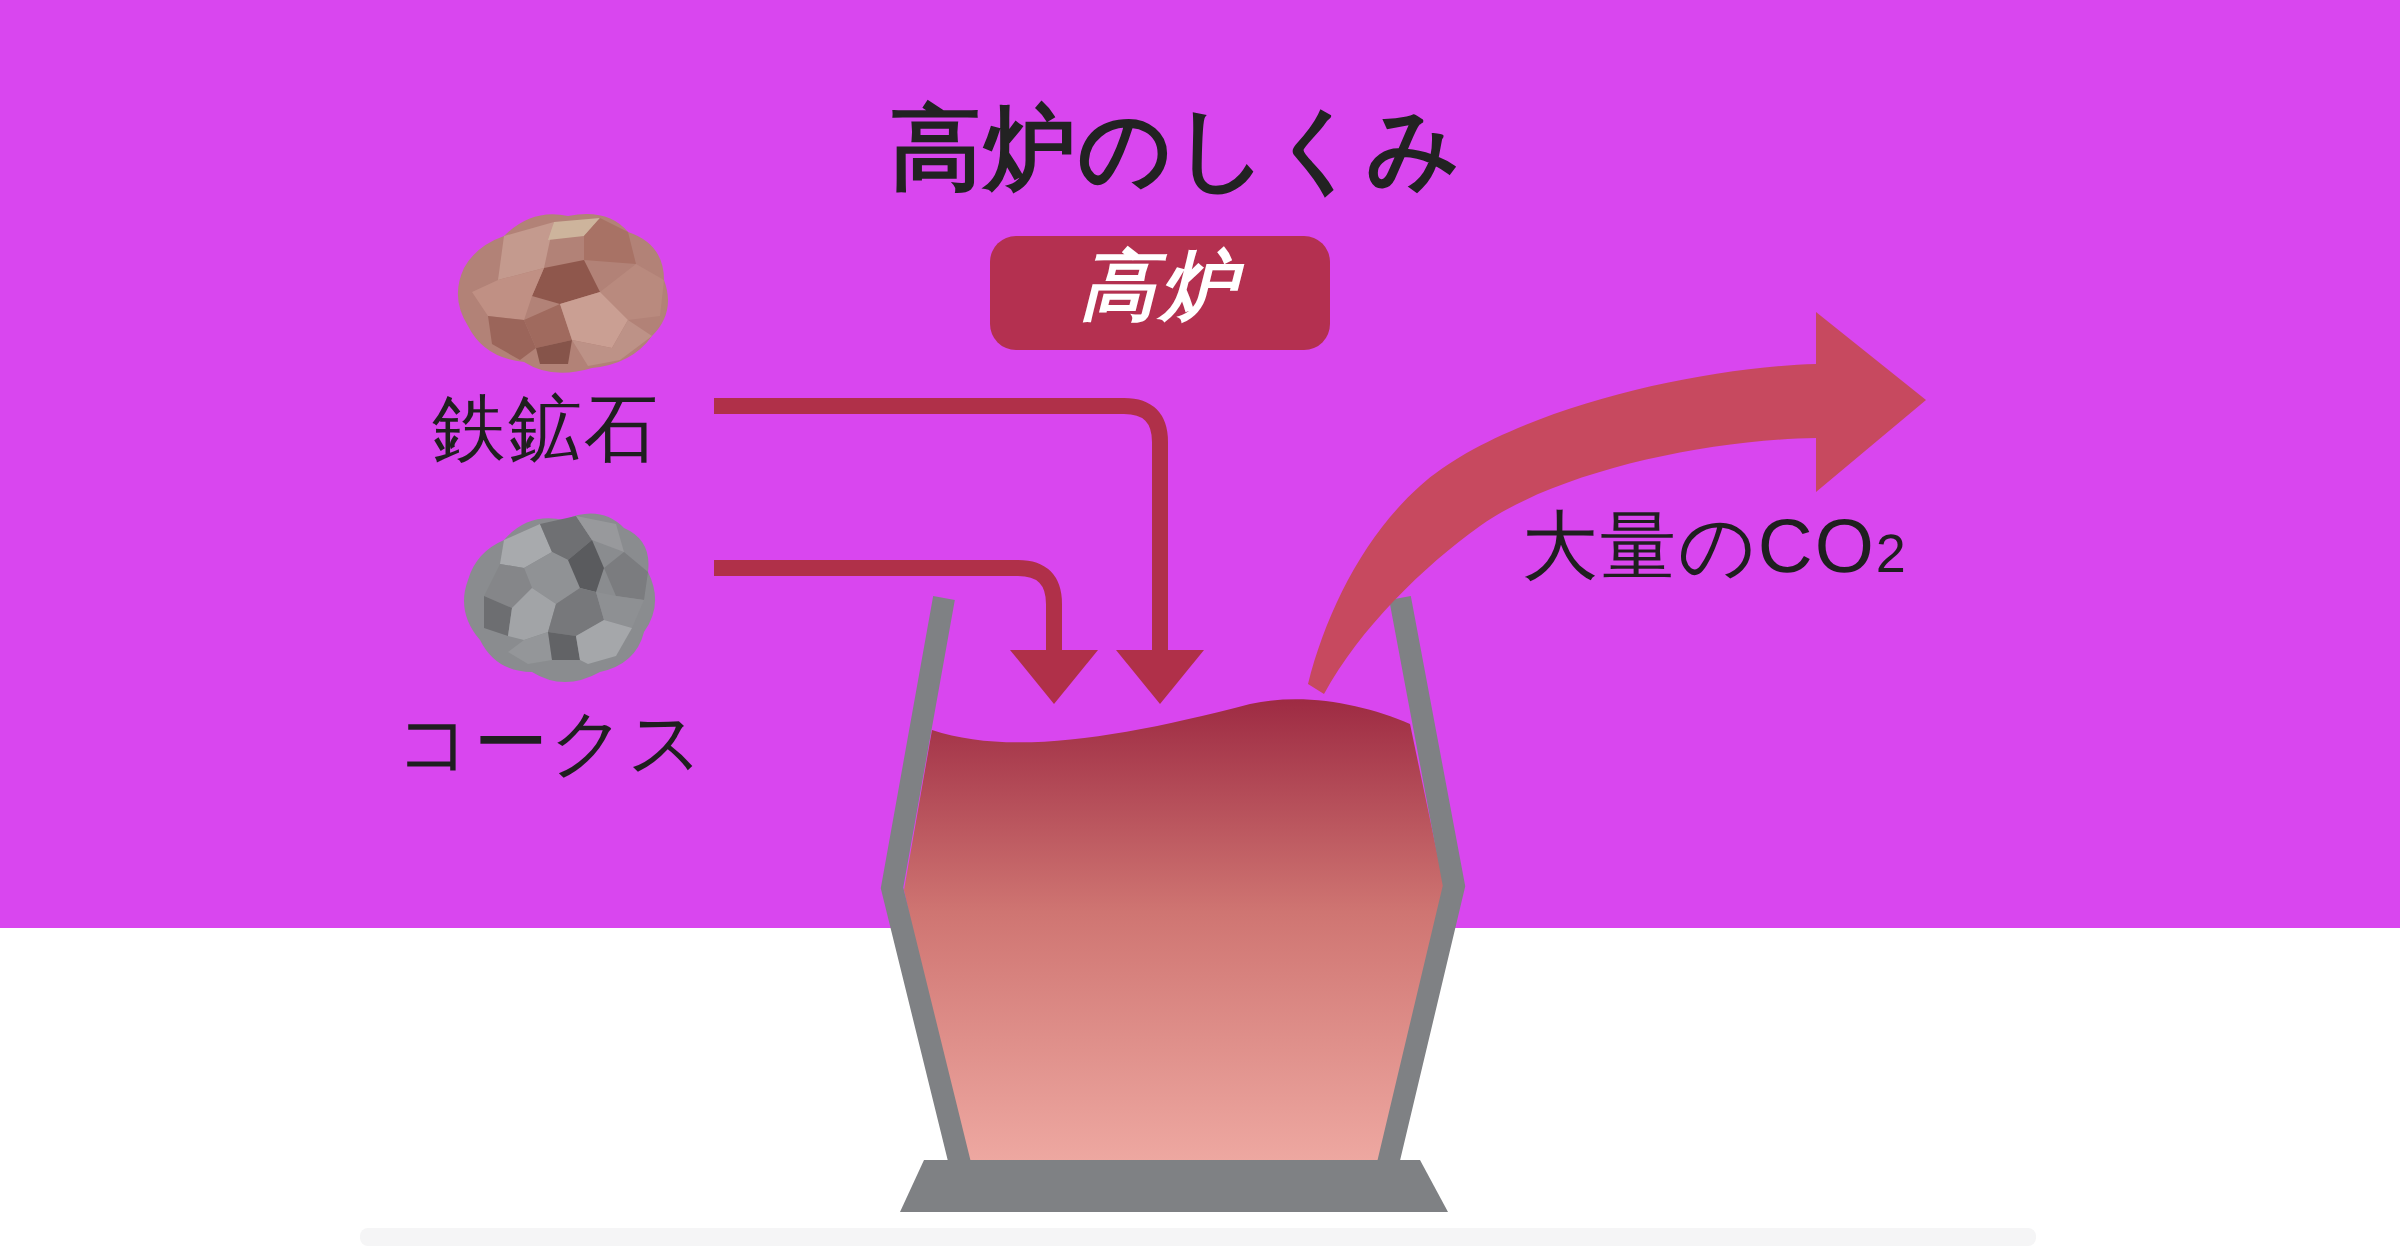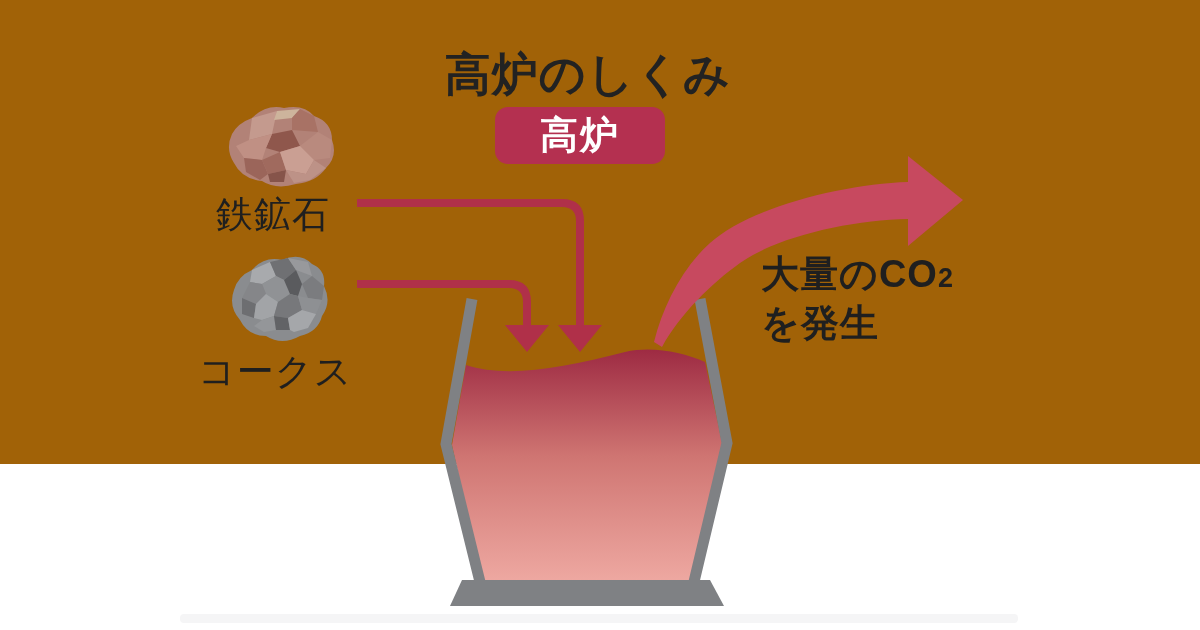--- a/index.html
+++ b/index.html
@@ -2,43 +2,43 @@
 <html><head>
 <meta charset="utf-8">
 <style>
   html,body{margin:0;padding:0;}
   body{
     width:1200px;height:630px;overflow:hidden;
     background:#ffffff;
     font-family:"Liberation Sans","DejaVu Sans",sans-serif;
     color:#222222;
   }
-  .canvas{position:relative;width:1200px;height:464px;background:#a16207;}
+  .canvas{position:relative;width:1200px;height:464px;background:#d946ef;}
   .svg-layer{position:absolute;left:0;top:0;width:1200px;height:630px;}
   .page-title{
     position:absolute;left:0;top:44px;width:1176px;
     text-align:center;font-size:46px;font-weight:700;
     letter-spacing:1px;color:#222222;
   }
   .badge{
-    position:absolute;left:495px;top:107px;width:170px;height:57px;
+    position:absolute;left:495px;top:118px;width:170px;height:57px;
     background:#b43050;border-radius:13px;
-    display:flex;align-items:center;justify-content:center;
-    color:#ffffff;font-size:38px;font-weight:700;letter-spacing:2px;
+    display:flex;justify-content:center;
+    color:#ffffff;font-size:38px;font-weight:700;letter-spacing:2px;font-style:italic;
   }
   .feed-label{
     position:absolute;font-size:37px;font-weight:400;
     letter-spacing:1px;color:#1f1f1f;white-space:nowrap;
   }
   .label-iron-ore{left:216px;top:190px;}
   .label-coke{left:198px;top:347px;text-align:right;}
   .co2-text{
     position:absolute;left:761px;top:252px;
     font-size:38px;line-height:45px;color:#1f1f1f;
-    letter-spacing:1px;white-space:nowrap;font-weight:bold;
+    letter-spacing:1px;white-space:nowrap;
   }
   .co2-sub{font-size:27px;}
   .shadow-strip{
     position:absolute;left:180px;top:614px;width:838px;height:9px;
     background:#f5f5f6;border-radius:4px;
   }
 </style>
 </head>
 <body>
 
@@ -120,18 +120,17 @@
     <span>高炉</span>
   </div>
 
   <div class="feed-label label-iron-ore">鉄鉱石</div>
 
   <div class="feed-label label-coke">コークス</div>
 
   <div class="co2-text">
     <span>大量のCO</span><span class="co2-sub">2</span>
     <br>
-    <span>を発生</span>
   </div>
 
   <div class="shadow-strip"></div>
 
 </div>
 
 </body></html>

